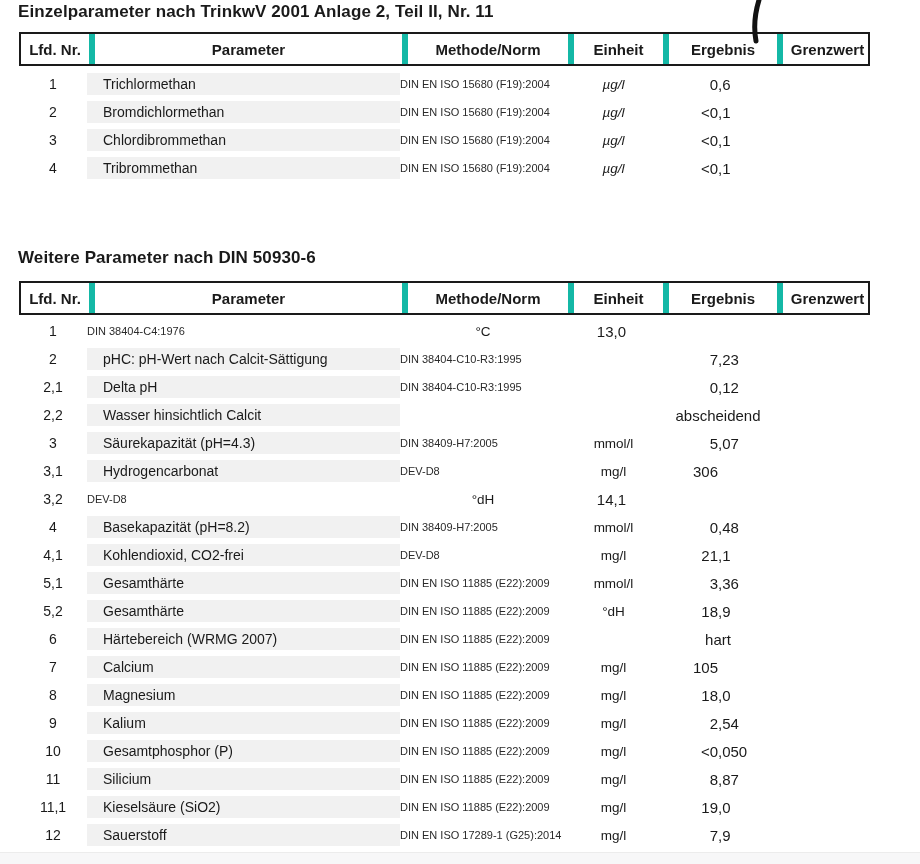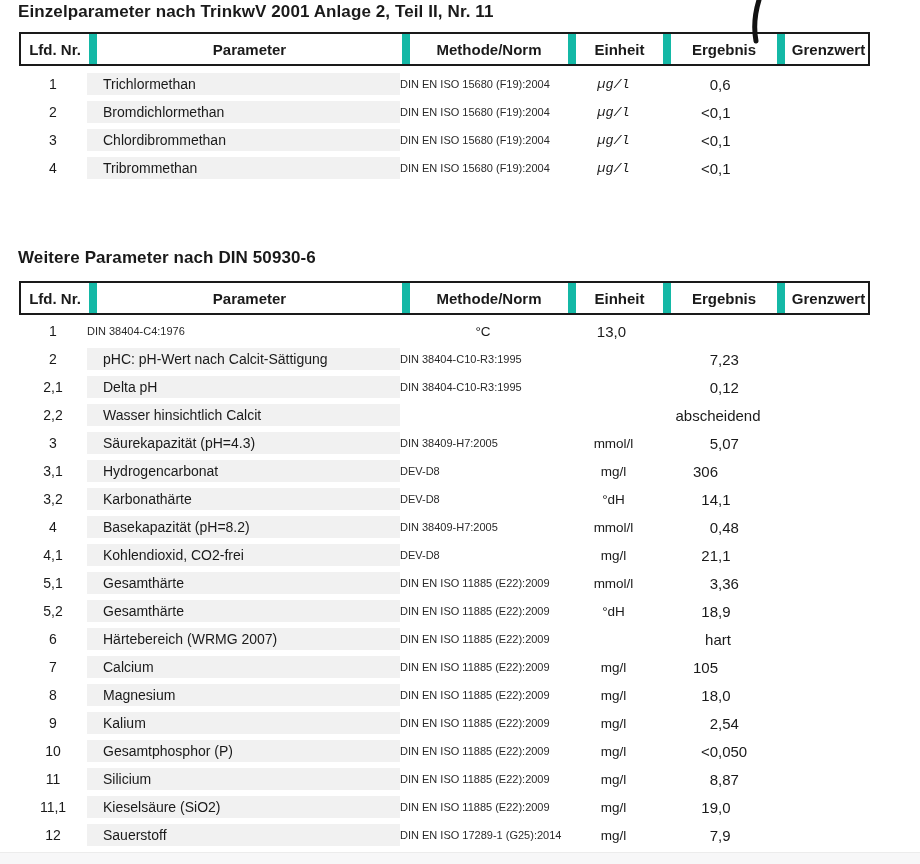--- a/index.html
+++ b/index.html
@@ -17,21 +17,21 @@
 
   .thead {
     position:absolute; left:19px; width:851px; height:34px;
     display:grid; grid-template-columns:68px 313px 166px 95px 114px 95px;
     border:2px solid #1a1a1a; background:#fff;
   }
   #t1-head { top:32px; }
   #t2-head { top:281px; }
   .hcell {
     display:flex; align-items:center; justify-content:center;
-    font-weight:bold; font-size:15px; border-left:8px solid #14b8a6;
+    font-weight:bold; font-size:15px; border-left:6px solid #14b8a6;
     white-space:nowrap; overflow:hidden;
   }
   .hcell:first-child { border-left:none; }
 
   .tbody { position:absolute; left:19px; width:851px; }
   #t1-body { top:70px; }
   #t2-body { top:317px; }
   .trow {
     display:grid; grid-template-columns:68px 313px 166px 95px 114px 95px;
     height:28px; align-items:center;
@@ -41,21 +41,21 @@
   .c-param { align-self:center; height:22px; }
   .shade {
     height:100%; width:100%; background:#f1f1f1;
     display:flex; align-items:center; padding-left:16px;
     font-size:14px; white-space:nowrap;
   }
   .c-meth {
     font-size:11px; color:#2a2a2a; white-space:nowrap;
   }
   .c-unit { text-align:center; font-size:13.5px; }
-  .c-unit.it { font-style:italic;font-family:Liberation Mono, monospace; }
+  .c-unit.it { font-style:italic; }
   .c-erg { display:flex; font-size:15px; }
   .ri { flex:1 1 50%; text-align:right; white-space:nowrap; }
   .rf { flex:1 1 50%; text-align:left; white-space:nowrap; }
   .rc { width:100%; text-align:center; white-space:nowrap; }
 
   #pen-mark { position:absolute; left:744px; top:0; width:26px; height:46px; }
   #bottom-strip {
     position:absolute; left:0; top:852px; width:920px; height:12px;
     background:#f7f7f8; border-top:1px solid #ececec;
   }
@@ -206,23 +206,20 @@
       <div class="cell c-meth">DEV-D8</div>
       <div class="cell c-unit">mg/l</div>
       <div class="cell c-erg">
         <div class="ri">306</div>
         <div class="rf"></div>
       </div>
       <div class="cell c-grenz"></div>
     </div>
     <div class="trow">
       <div class="cell c-nr">3,2</div>
-      <div class="cell c-param">
-        <div class="shade">Karbonathärte</div>
-      </div>
       <div class="cell c-meth">DEV-D8</div>
       <div class="cell c-unit">°dH</div>
       <div class="cell c-erg">
         <div class="ri">14</div>
         <div class="rf">,1</div>
       </div>
       <div class="cell c-grenz"></div>
     </div>
     <div class="trow">
       <div class="cell c-nr">4</div>

